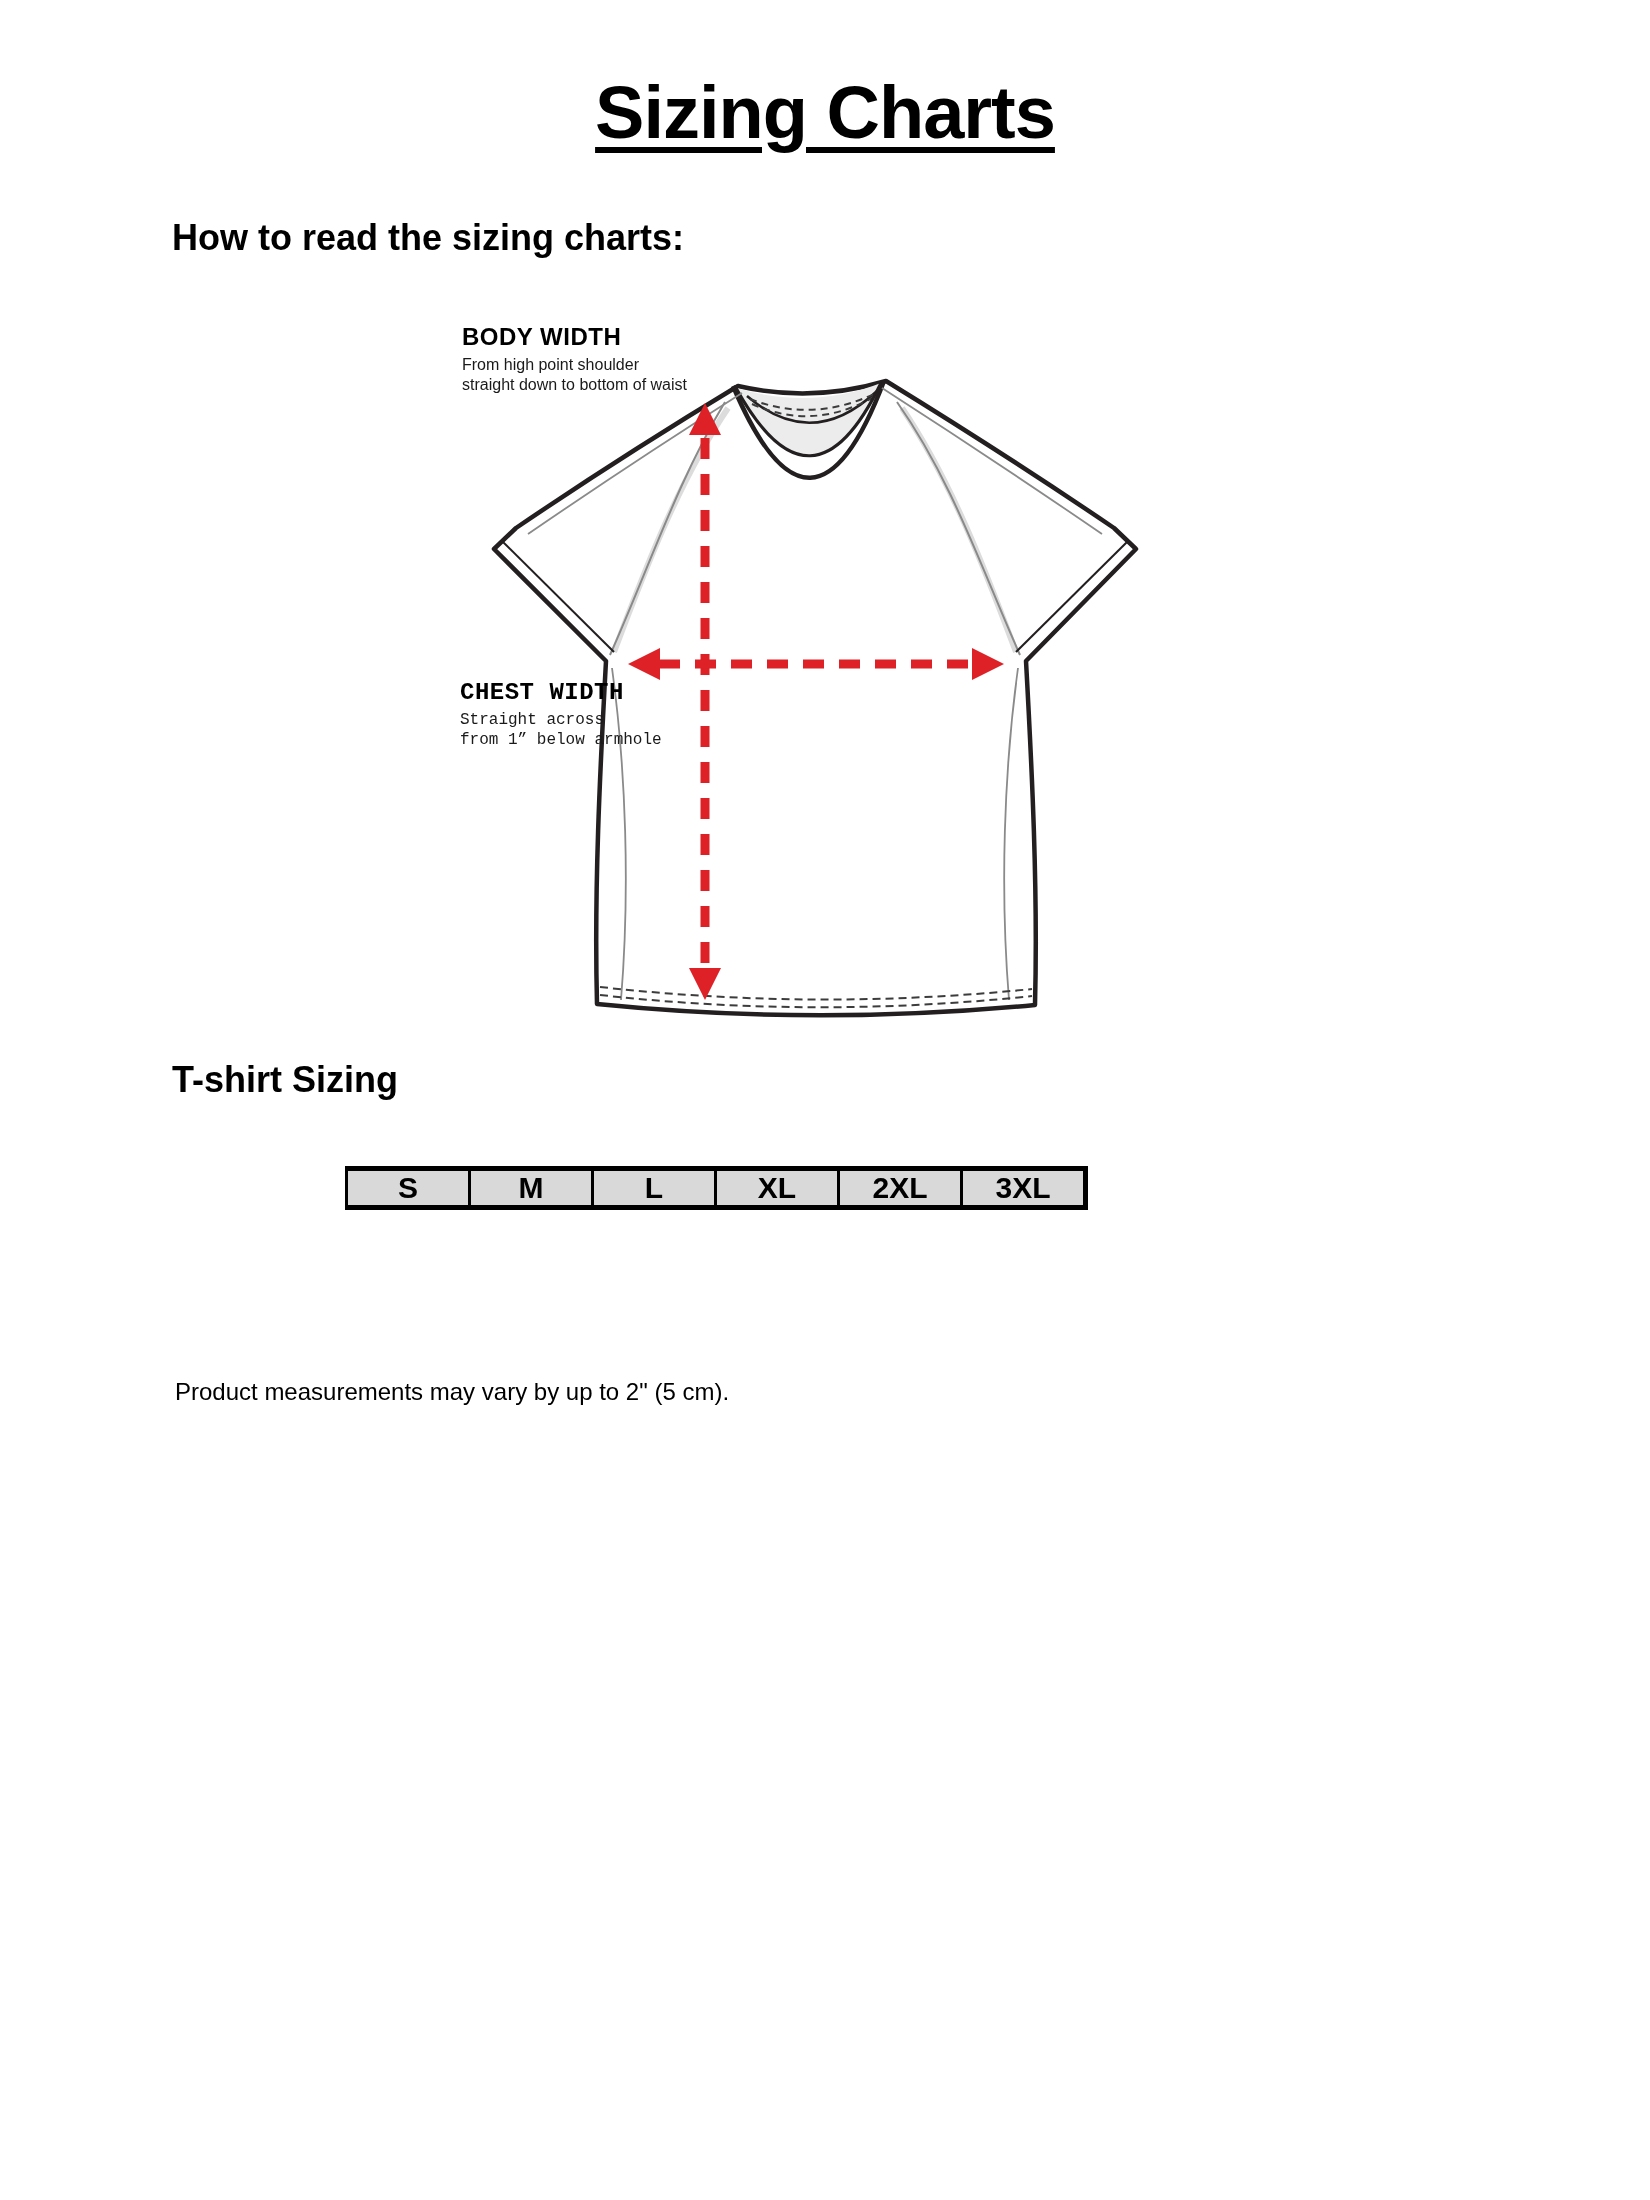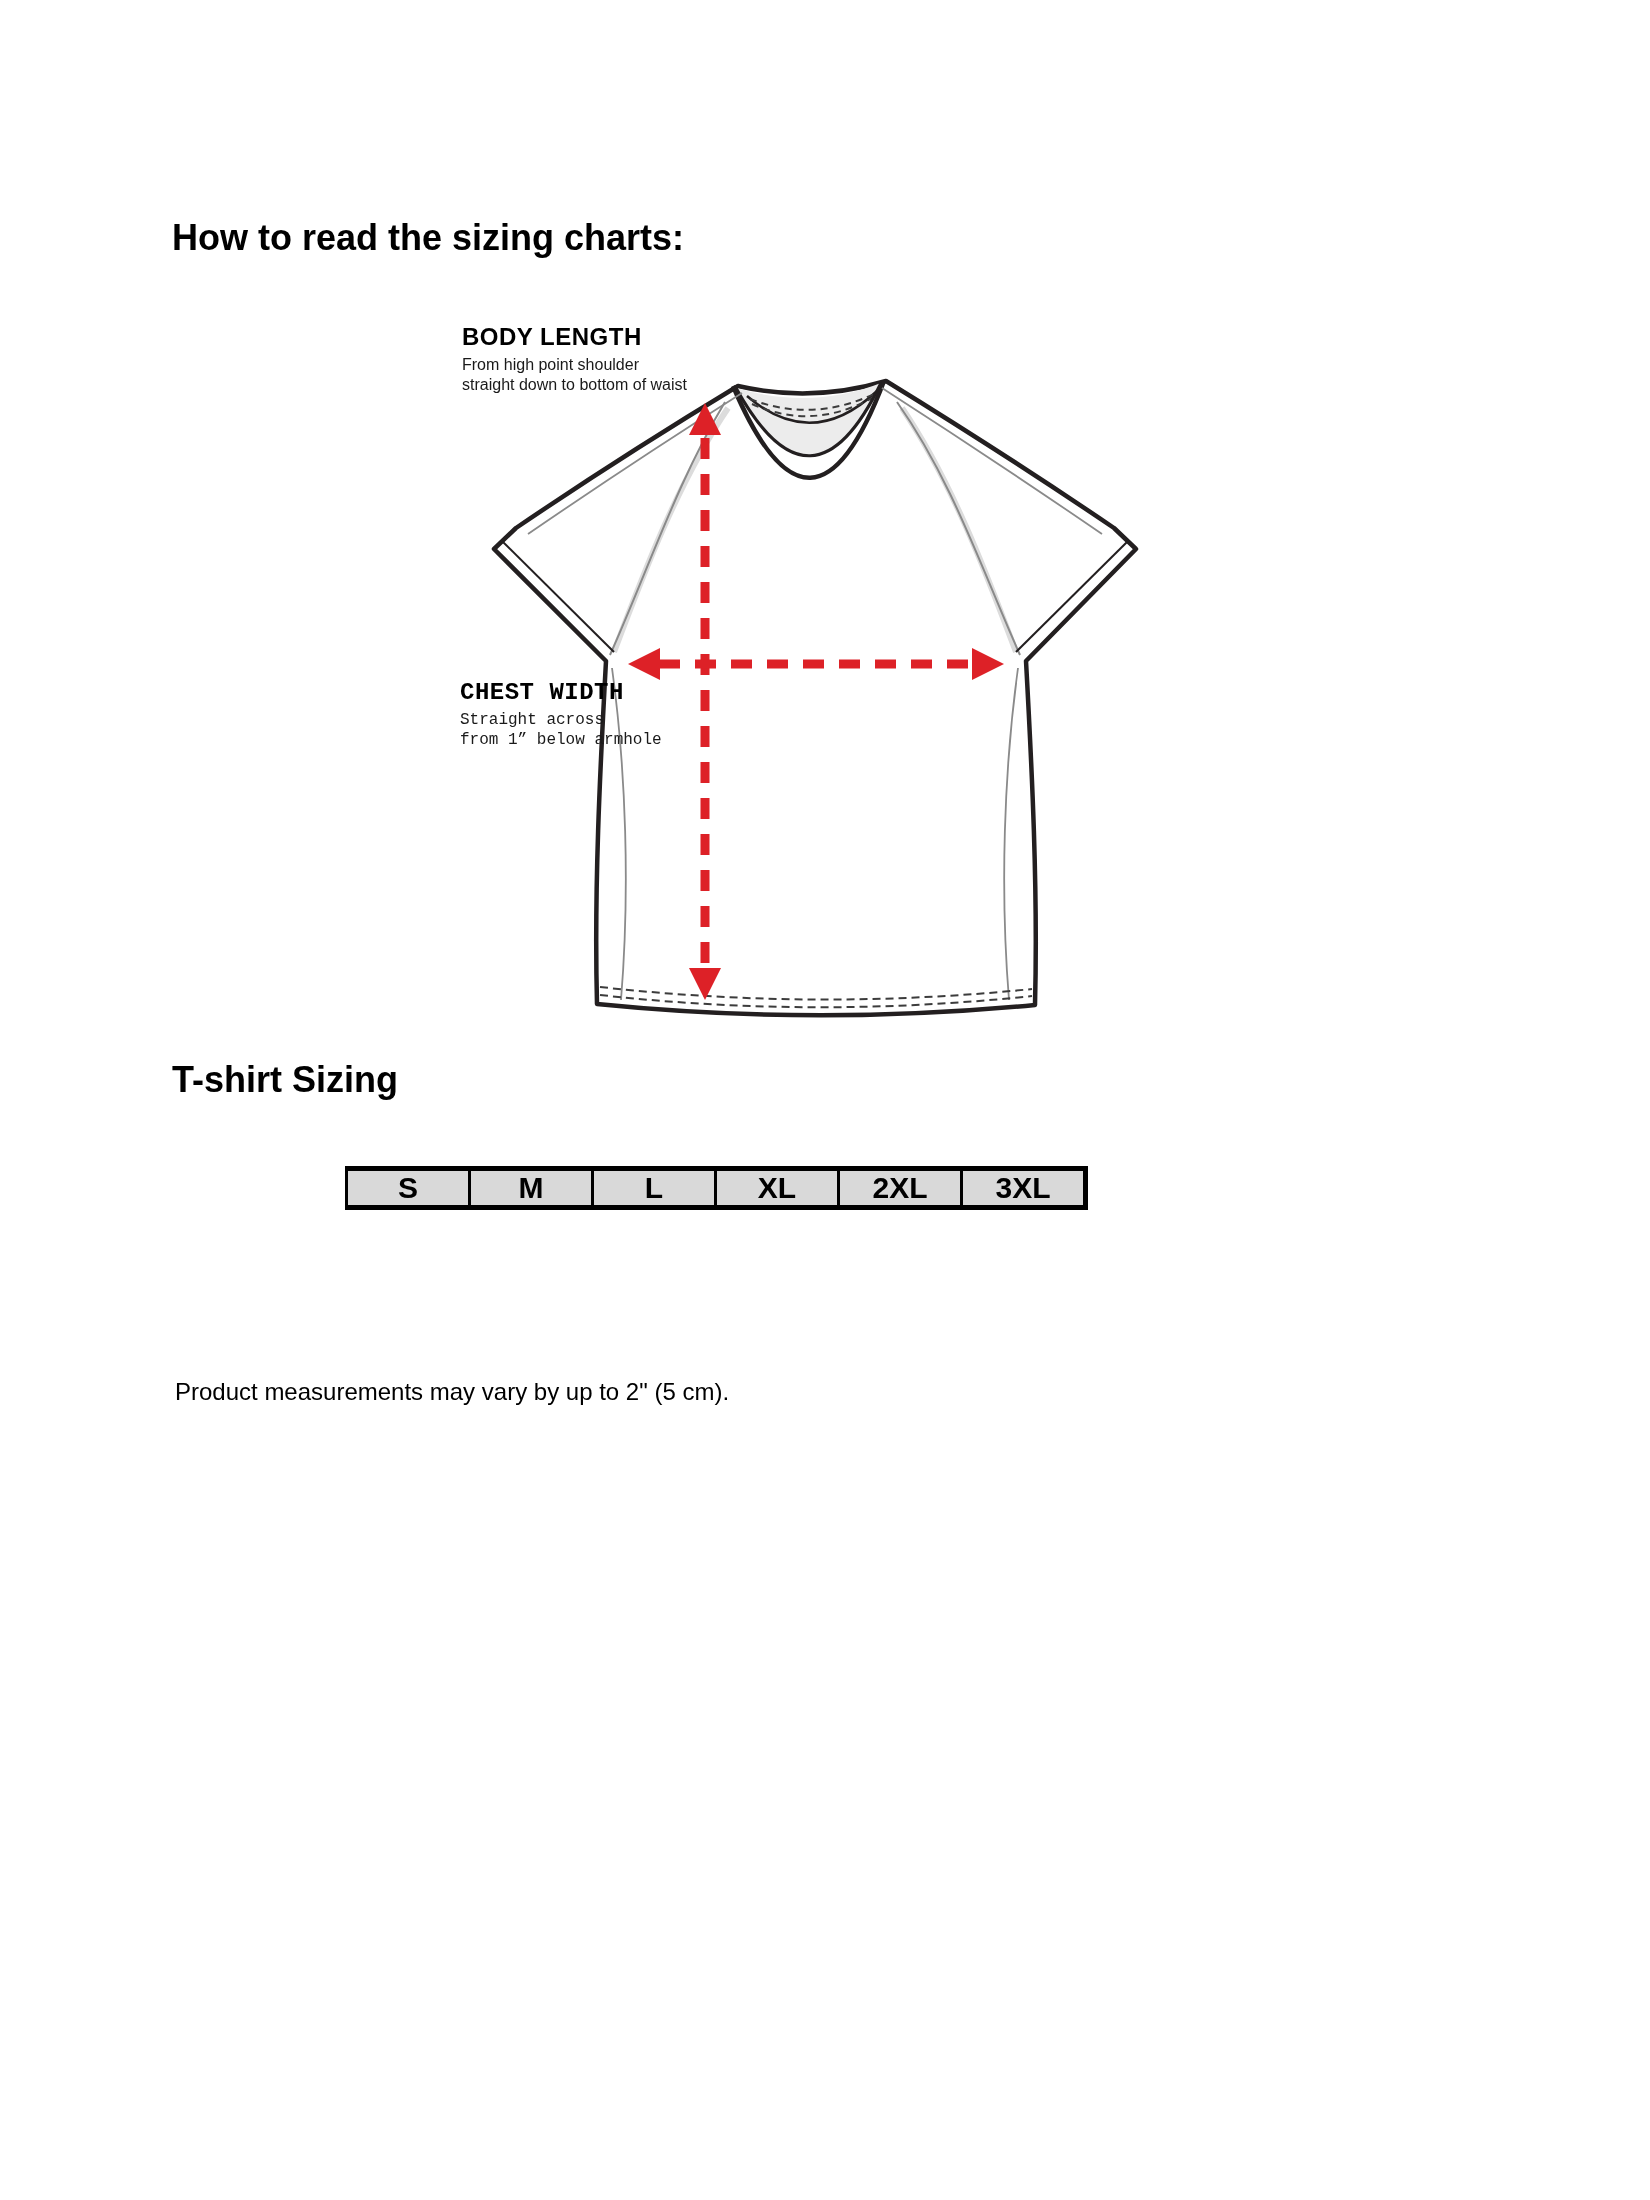--- a/index.html
+++ b/index.html
@@ -110,20 +110,23 @@
     border-bottom-width: 5px;
   }
   .sz-table tr.body-row td.lbl { border-left-width: 5px; }
   .sz-table tr.body-row td:last-child { border-right-width: 5px; }
 </style>
 </head>
 <body>
 
 <div id="page">
 
+  <div class="doc-title-wrap">
+    <span class="doc-title">Sizing Charts</span>
+  </div>
 
   <div class="h2 howto">How to read the sizing charts:</div>
 
   <svg id="tshirt" width="1650" height="2200" viewBox="0 0 1650 2200" aria-hidden="true">
 
     <path class="ol-fill" stroke-width="4.5" stroke-linejoin="round" d="M 738 386
          Q 622 456 516 528
          L 494 549
          L 606 661
          C 600 770 594 890 597 1004
@@ -168,21 +171,21 @@
     </g>
 
     <g>
       <line class="red-line" x1="659" y1="664" x2="974" y2="664" stroke-width="9" stroke-dasharray="21 15"></line>
       <polygon class="red-fill" points="628,664 660,648 660,680"></polygon>
       <polygon class="red-fill" points="1004,664 972,648 972,680"></polygon>
     </g>
   </svg>
 
   <div class="diagram-label lbl-body-length">
-    <div class="lab-title">BODY LENGTH</div>
+    <div class="lab-title">BODY WIDTH</div>
     <div class="lab-sub">From high point shoulder</div>
     <div class="lab-sub">straight down to bottom of waist</div>
   </div>
 
   <div class="diagram-label lbl-chest-width">
     <div class="lab-title">CHEST WIDTH</div>
     <div class="lab-sub">Straight across</div>
     <div class="lab-sub">from 1” below armhole</div>
   </div>
 

